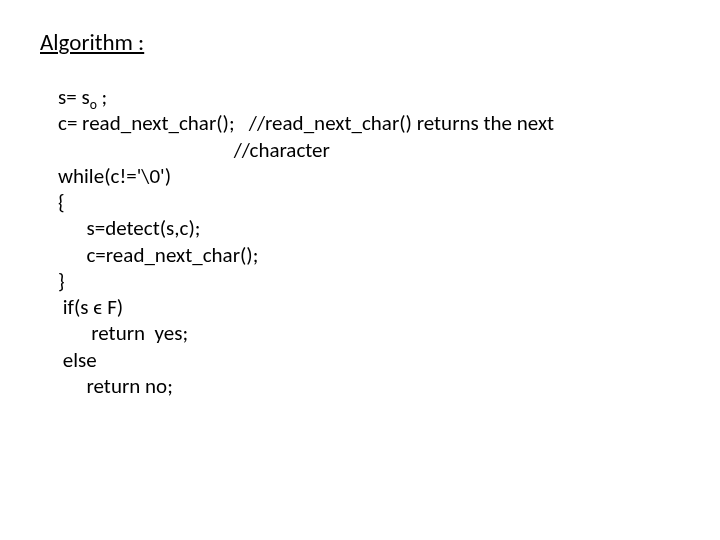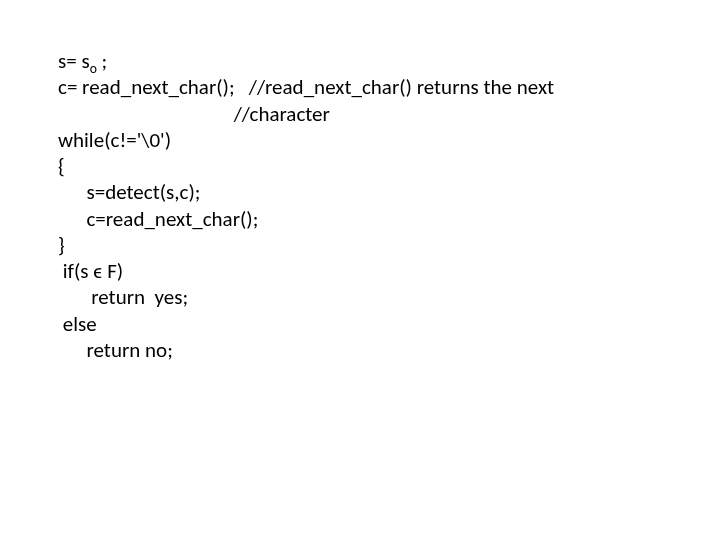--- a/index.html
+++ b/index.html
@@ -35,20 +35,21 @@
     font-size: 0.65em;
     vertical-align: sub;
     line-height: 0;
   }
 </style>
 </head>
 <body>
 
 <div class="slide">
 
+  <div class="title">Algorithm :</div>
 
   <div class="code-block"><span>s= s</span><span class="sub">o</span><span> ;</span>
 <span>c= read_next_char();   //read_next_char() returns the next</span>
 <span>                                     //character</span>
 <span>while(c!='\0')</span>
 <span>{</span>
 <span>      s=detect(s,c);</span>
 <span>      c=read_next_char();</span>
 <span>}</span>
 <span> if(s ϵ F)</span>

